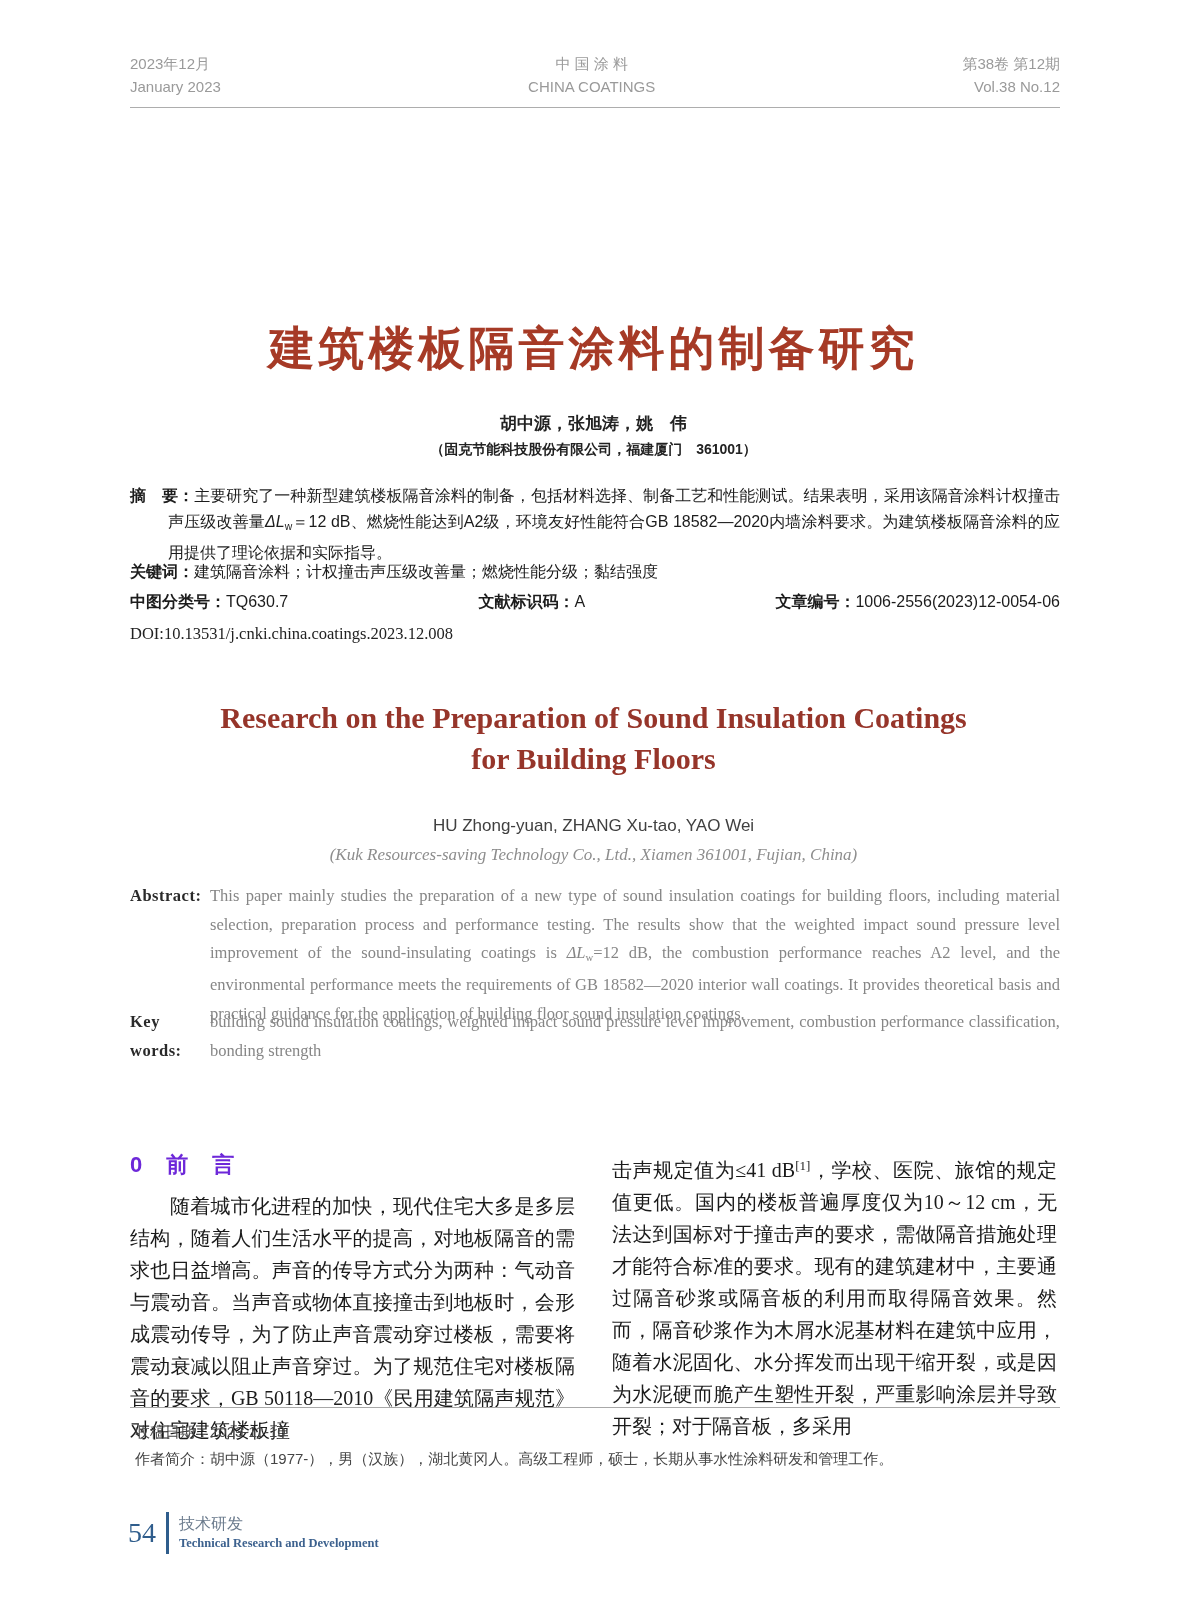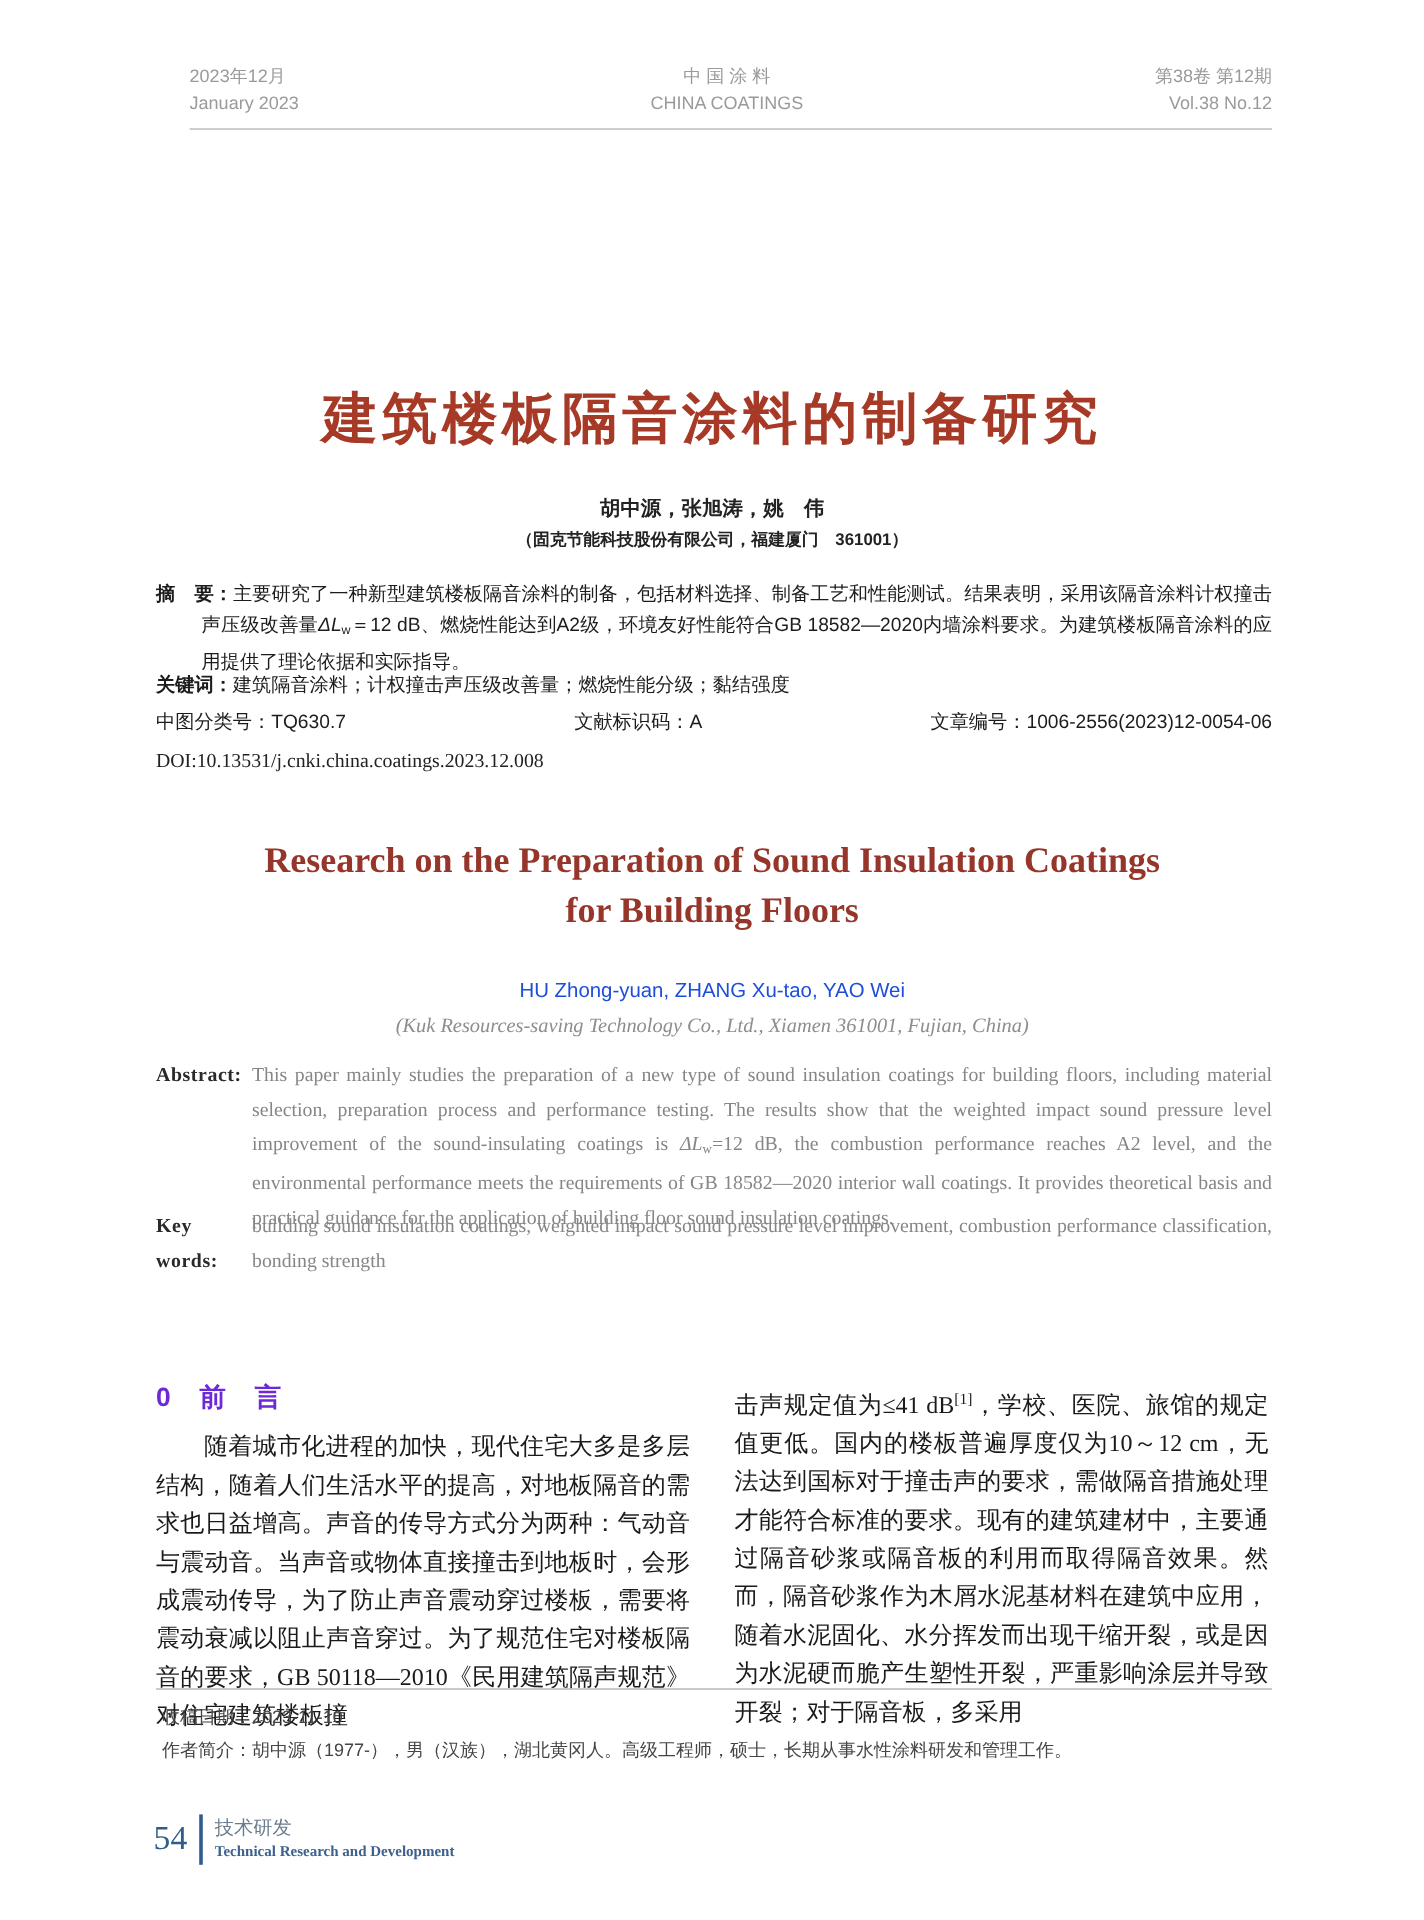--- a/index.html
+++ b/index.html
@@ -11,21 +11,21 @@
     background:#ffffff;
     font-family:"Liberation Sans", sans-serif;
     color:#1c1c1c;
     overflow:hidden;
   }
   
   .journal-header {
     position:absolute; top:52px; left:130px; right:127px;
     display:flex; justify-content:space-between; align-items:flex-start;
     color:#9a9a9a; font-size:15px; line-height:23px;
-    padding-bottom:9px; border-bottom:1px solid #adadad;margin-left:28px;
+    padding-bottom:9px; border-bottom:1px solid #adadad;
   }
   .journal-header .hc { text-align:center; }
   .journal-header .hr { text-align:right; }
   
   .cn-title {
     position:absolute; top:318px; left:0; width:100%;
     text-align:center; font-size:46px; font-weight:bold;
     color:#a63a26; letter-spacing:4px;
   }
   .cn-authors {
@@ -46,37 +46,37 @@
   .cn-keywords {
     position:absolute; top:560px; left:130px; width:930px;
     font-size:16px; line-height:24px; color:#1c1c1c;
   }
   .cn-keywords .lbl { font-weight:bold; }
   .cn-class {
     position:absolute; top:592px; left:130px; width:930px;
     display:flex; justify-content:space-between;
     font-size:16px; color:#1c1c1c;
   }
-  .cn-class .lbl { font-weight:normal; }
+  .cn-class .lbl { font-weight:bold; }
   .cn-doi {
     position:absolute; top:624px; left:130px; width:930px;
     font-family:"Liberation Serif", serif; font-size:16.5px; color:#222222;
   }
   .itl { font-style:italic; }
   .sub { font-size:0.65em; vertical-align:-0.25em; }
   .sup { font-size:0.65em; vertical-align:0.55em; }
   
   .en-title {
     position:absolute; top:697px; left:0; width:100%;
     text-align:center; font-family:"Liberation Serif", serif;
     font-size:30px; line-height:41px; font-weight:bold; color:#96352a;
   }
   .en-authors {
     position:absolute; top:816px; left:0; width:100%;
-    text-align:center; font-size:17px; color:#1d4ed8;
+    text-align:center; font-size:17px; color:#404040;
   }
   .en-affil {
     position:absolute; top:845px; left:0; width:100%;
     text-align:center; font-family:"Liberation Serif", serif;
     font-style:italic; font-size:17px; color:#8d8d8d;
   }
   .en-abstract, .en-keywords {
     position:absolute; left:130px; width:930px;
     font-family:"Liberation Serif", serif;
     font-size:16.5px; line-height:28.5px; color:#868686;

